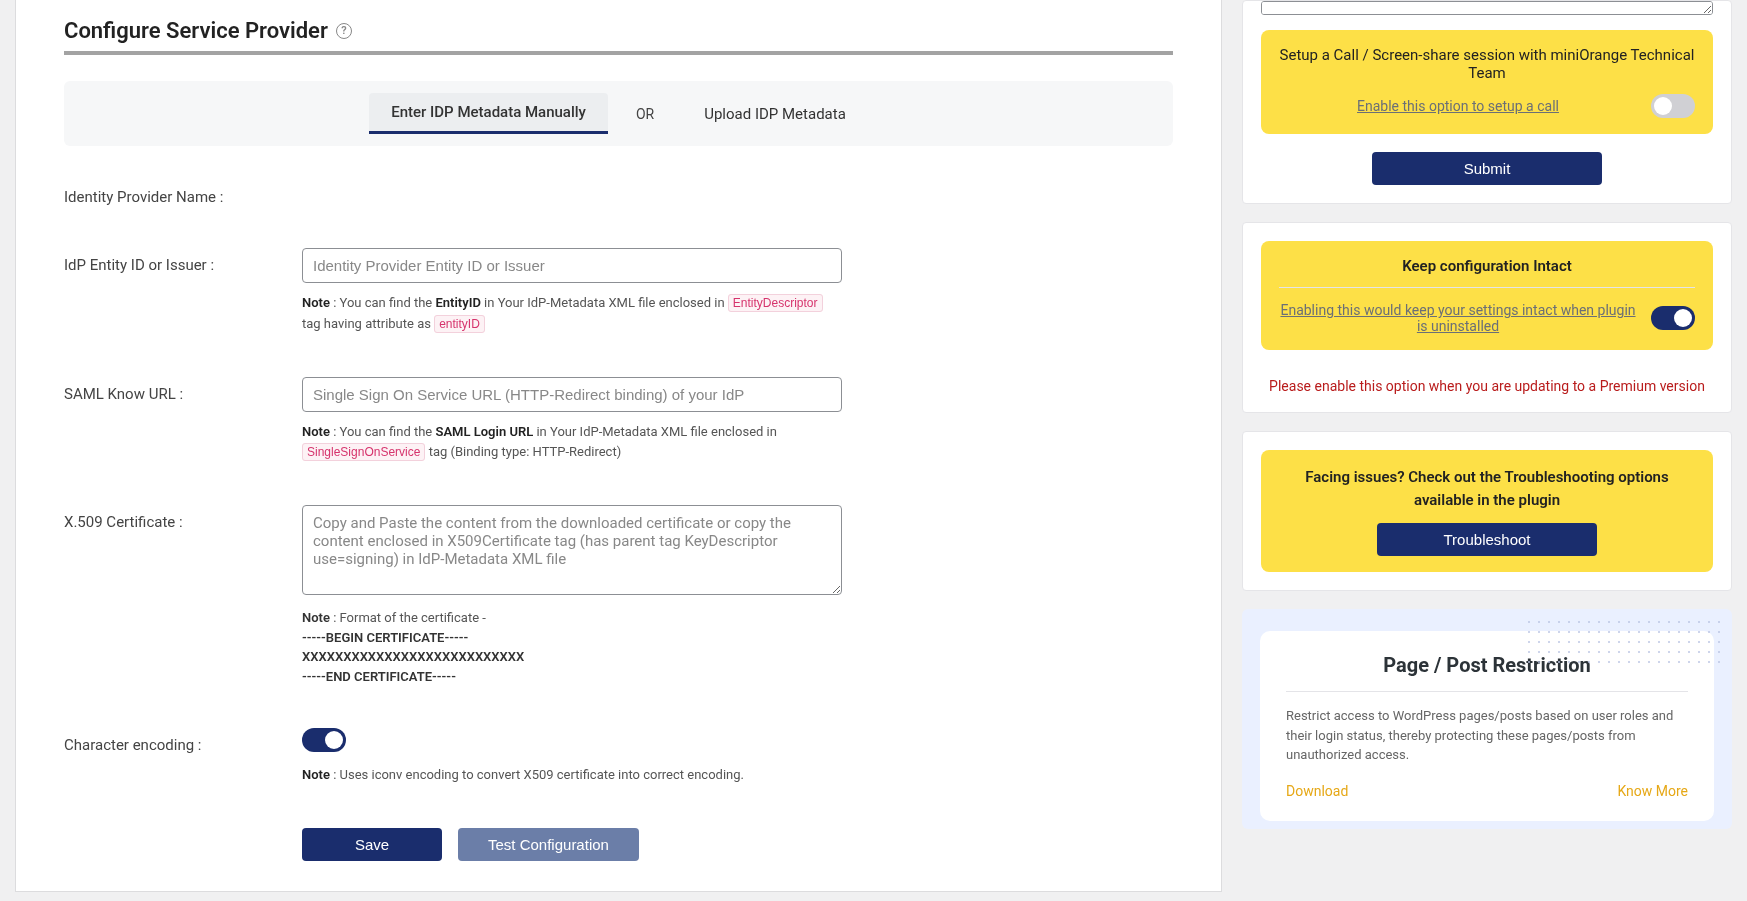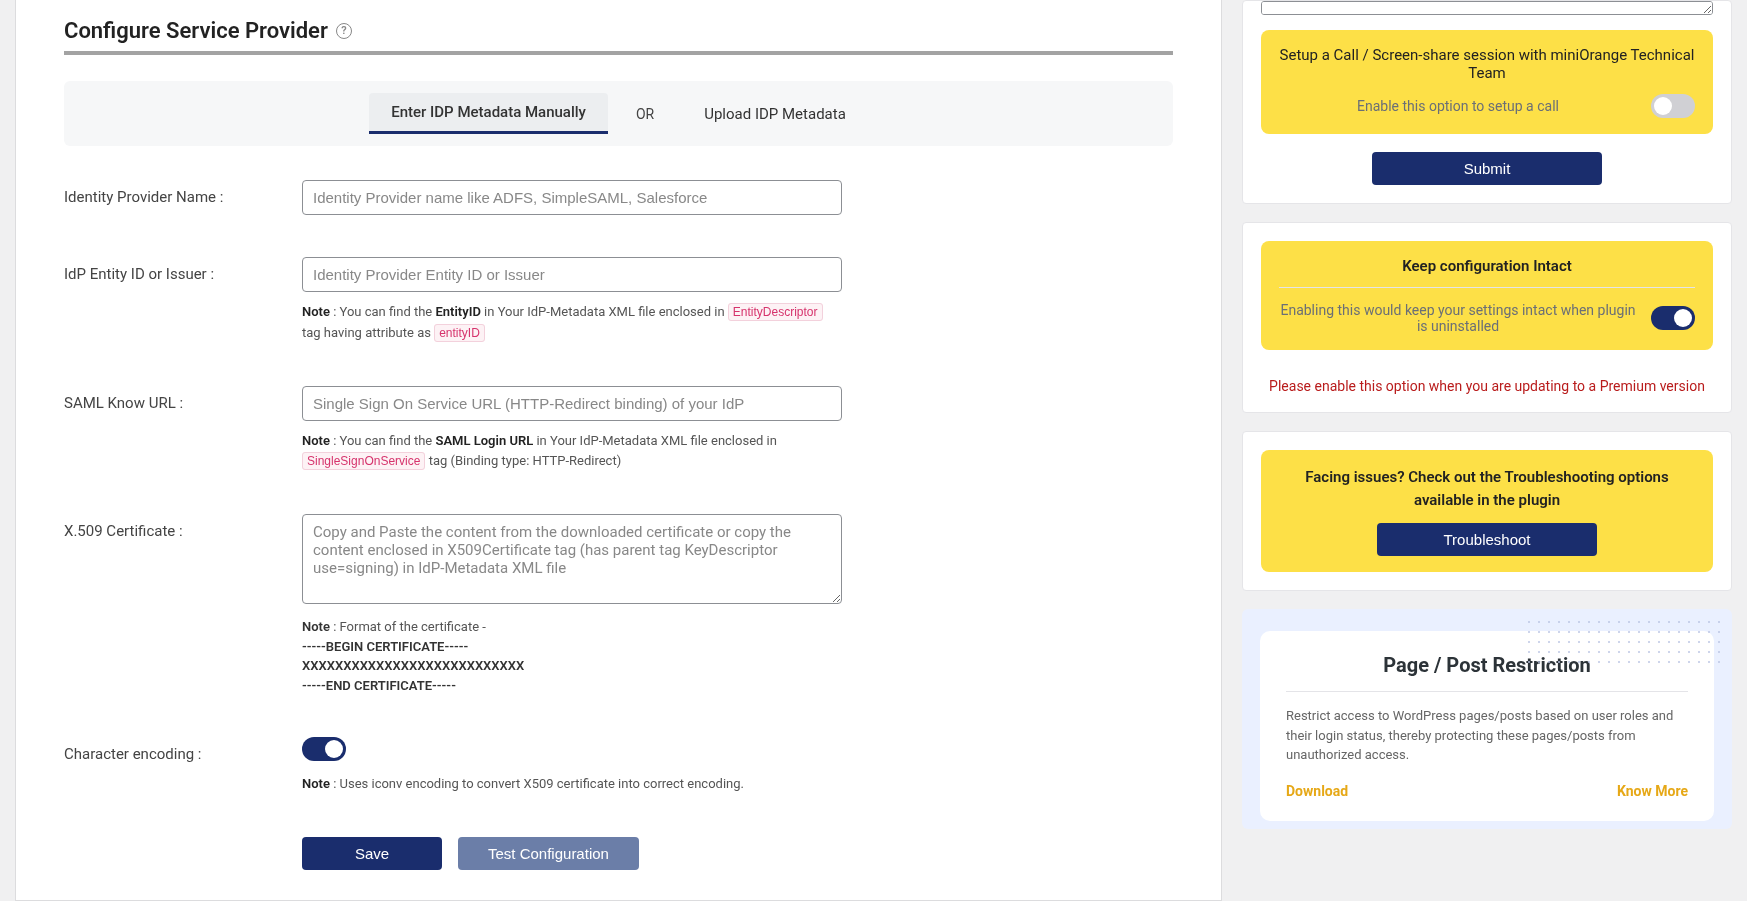--- a/index.html
+++ b/index.html
@@ -191,20 +191,21 @@
     align-items: center;
     justify-content: space-between;
     gap: 14px;
     color: #666;
   }
   .card-row-text {
     flex: 1;
     text-align: center;
     font-size: 14px;
     color: #6b6f76;
+    text-decoration: underline;
   }
   .btn-wide {
     display: block;
     margin: 18px auto 0 auto;
     min-width: 230px;
   }
   .divider {
     border: none;
     border-top: 1px solid #e4e4e8;
     margin: 10px 0 14px 0;
@@ -237,21 +238,21 @@
     line-height: 1.5;
     margin-bottom: 18px;
   }
   .promo-links {
     display: flex;
     justify-content: space-between;
     font-size: 14px;
   }
   .promo-link {
     color: #e6a817;
-    font-weight: 700;
+    font-weight: 400;
     cursor: pointer;
   }
   .dots {
     position: absolute;
     top: 8px; right: 8px;
     width: 200px; height: 50px;
     background-image: radial-gradient(#b9c3e2 1.5px, transparent 1.5px);
     background-size: 10px 10px;
     opacity: .7;
   }
@@ -270,23 +271,20 @@
     <div class="tab-bar">
       <div class="tab active">Enter IDP Metadata Manually</div>
       <div class="tab-or">OR</div>
       <div class="tab">Upload IDP Metadata</div>
     </div>
 
     <div class="form-block">
 
       <div class="form-row">
         <div class="form-label">Identity Provider Name :</div>
-        <div class="form-field">
-          <input class="text-input" type="text" placeholder="Identity Provider name like ADFS, SimpleSAML, Salesforce" style="">
-        </div>
       </div>
 
       <div class="form-row">
         <div class="form-label">IdP Entity ID or Issuer :</div>
         <div class="form-field">
           <input class="text-input" type="text" placeholder="Identity Provider Entity ID or Issuer" style="">
           <div class="note">
             <b>Note</b><span> : You can find the </span><b>EntityID</b><span> in Your IdP-Metadata XML file enclosed in </span><span class="tag-code">EntityDescriptor</span><span> tag having attribute as </span><span class="tag-code">entityID</span>
           </div>
         </div>

